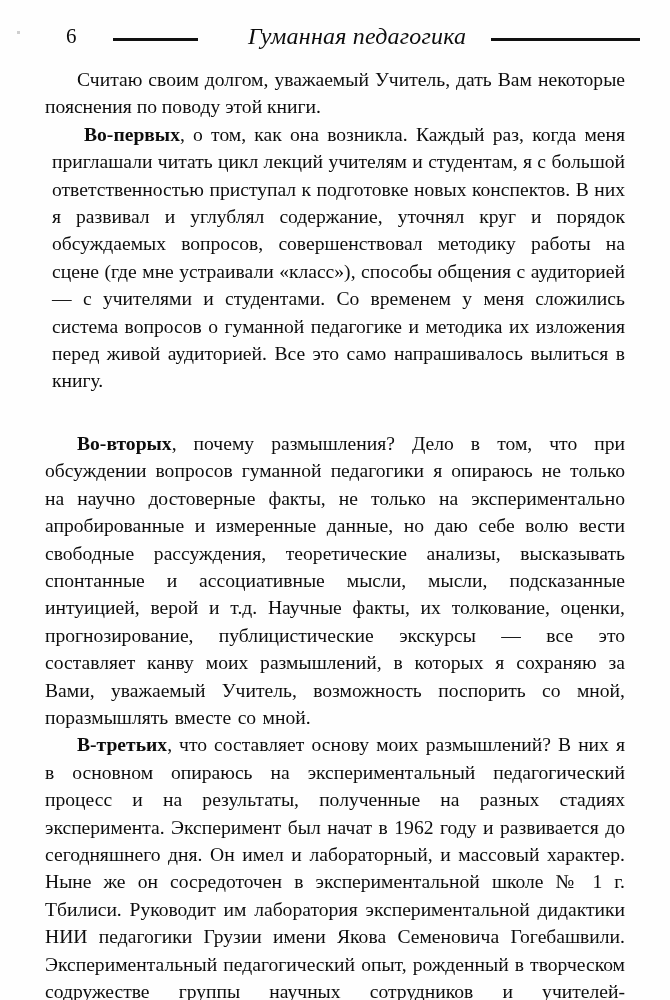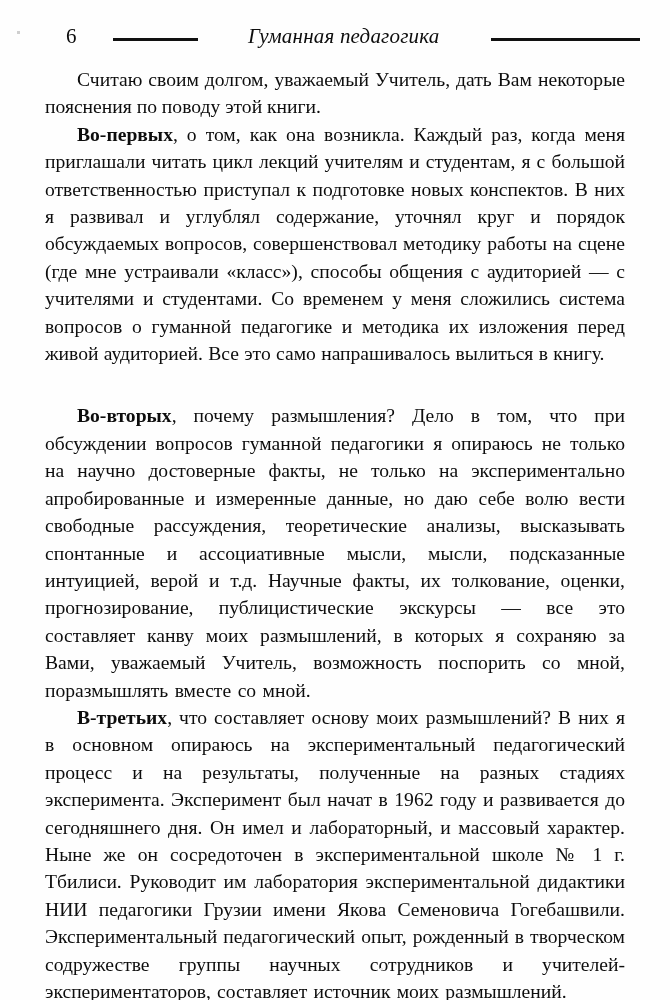--- a/index.html
+++ b/index.html
@@ -47,21 +47,21 @@
     top: 16px;
     width: 85px;
     height: 3px;
     background: #111;
   }
   .head-title {
     position: absolute;
     left: 248px;
     top: 0px;
     font-style: italic;
-    font-size: 21px;
+    font-size: 24px;
     line-height: 28px;
     letter-spacing: 0.2px;
     white-space: nowrap;
   }
   .rule-right {
     position: absolute;
     left: 491px;
     top: 16px;
     width: 149px;
     height: 3px;
@@ -84,21 +84,21 @@
     word-spacing: 0px;
     hyphens: manual;
   }
   .para .lead {
     font-weight: bold;
   }
   .p-indent {
     text-indent: 32px;
   }
   
-  .p2 { word-spacing: 0.4px; }
+  .p2 { word-spacing: 0.4px; margin-left: 7px; }
   .p3 { word-spacing: 1.6px; margin-top: 35px; }
   .p4 { word-spacing: 1.2px; }
 
   
   .speck-a {
     position: absolute;
     left: 17px;
     top: 31px;
     width: 3px;
     height: 3px;

